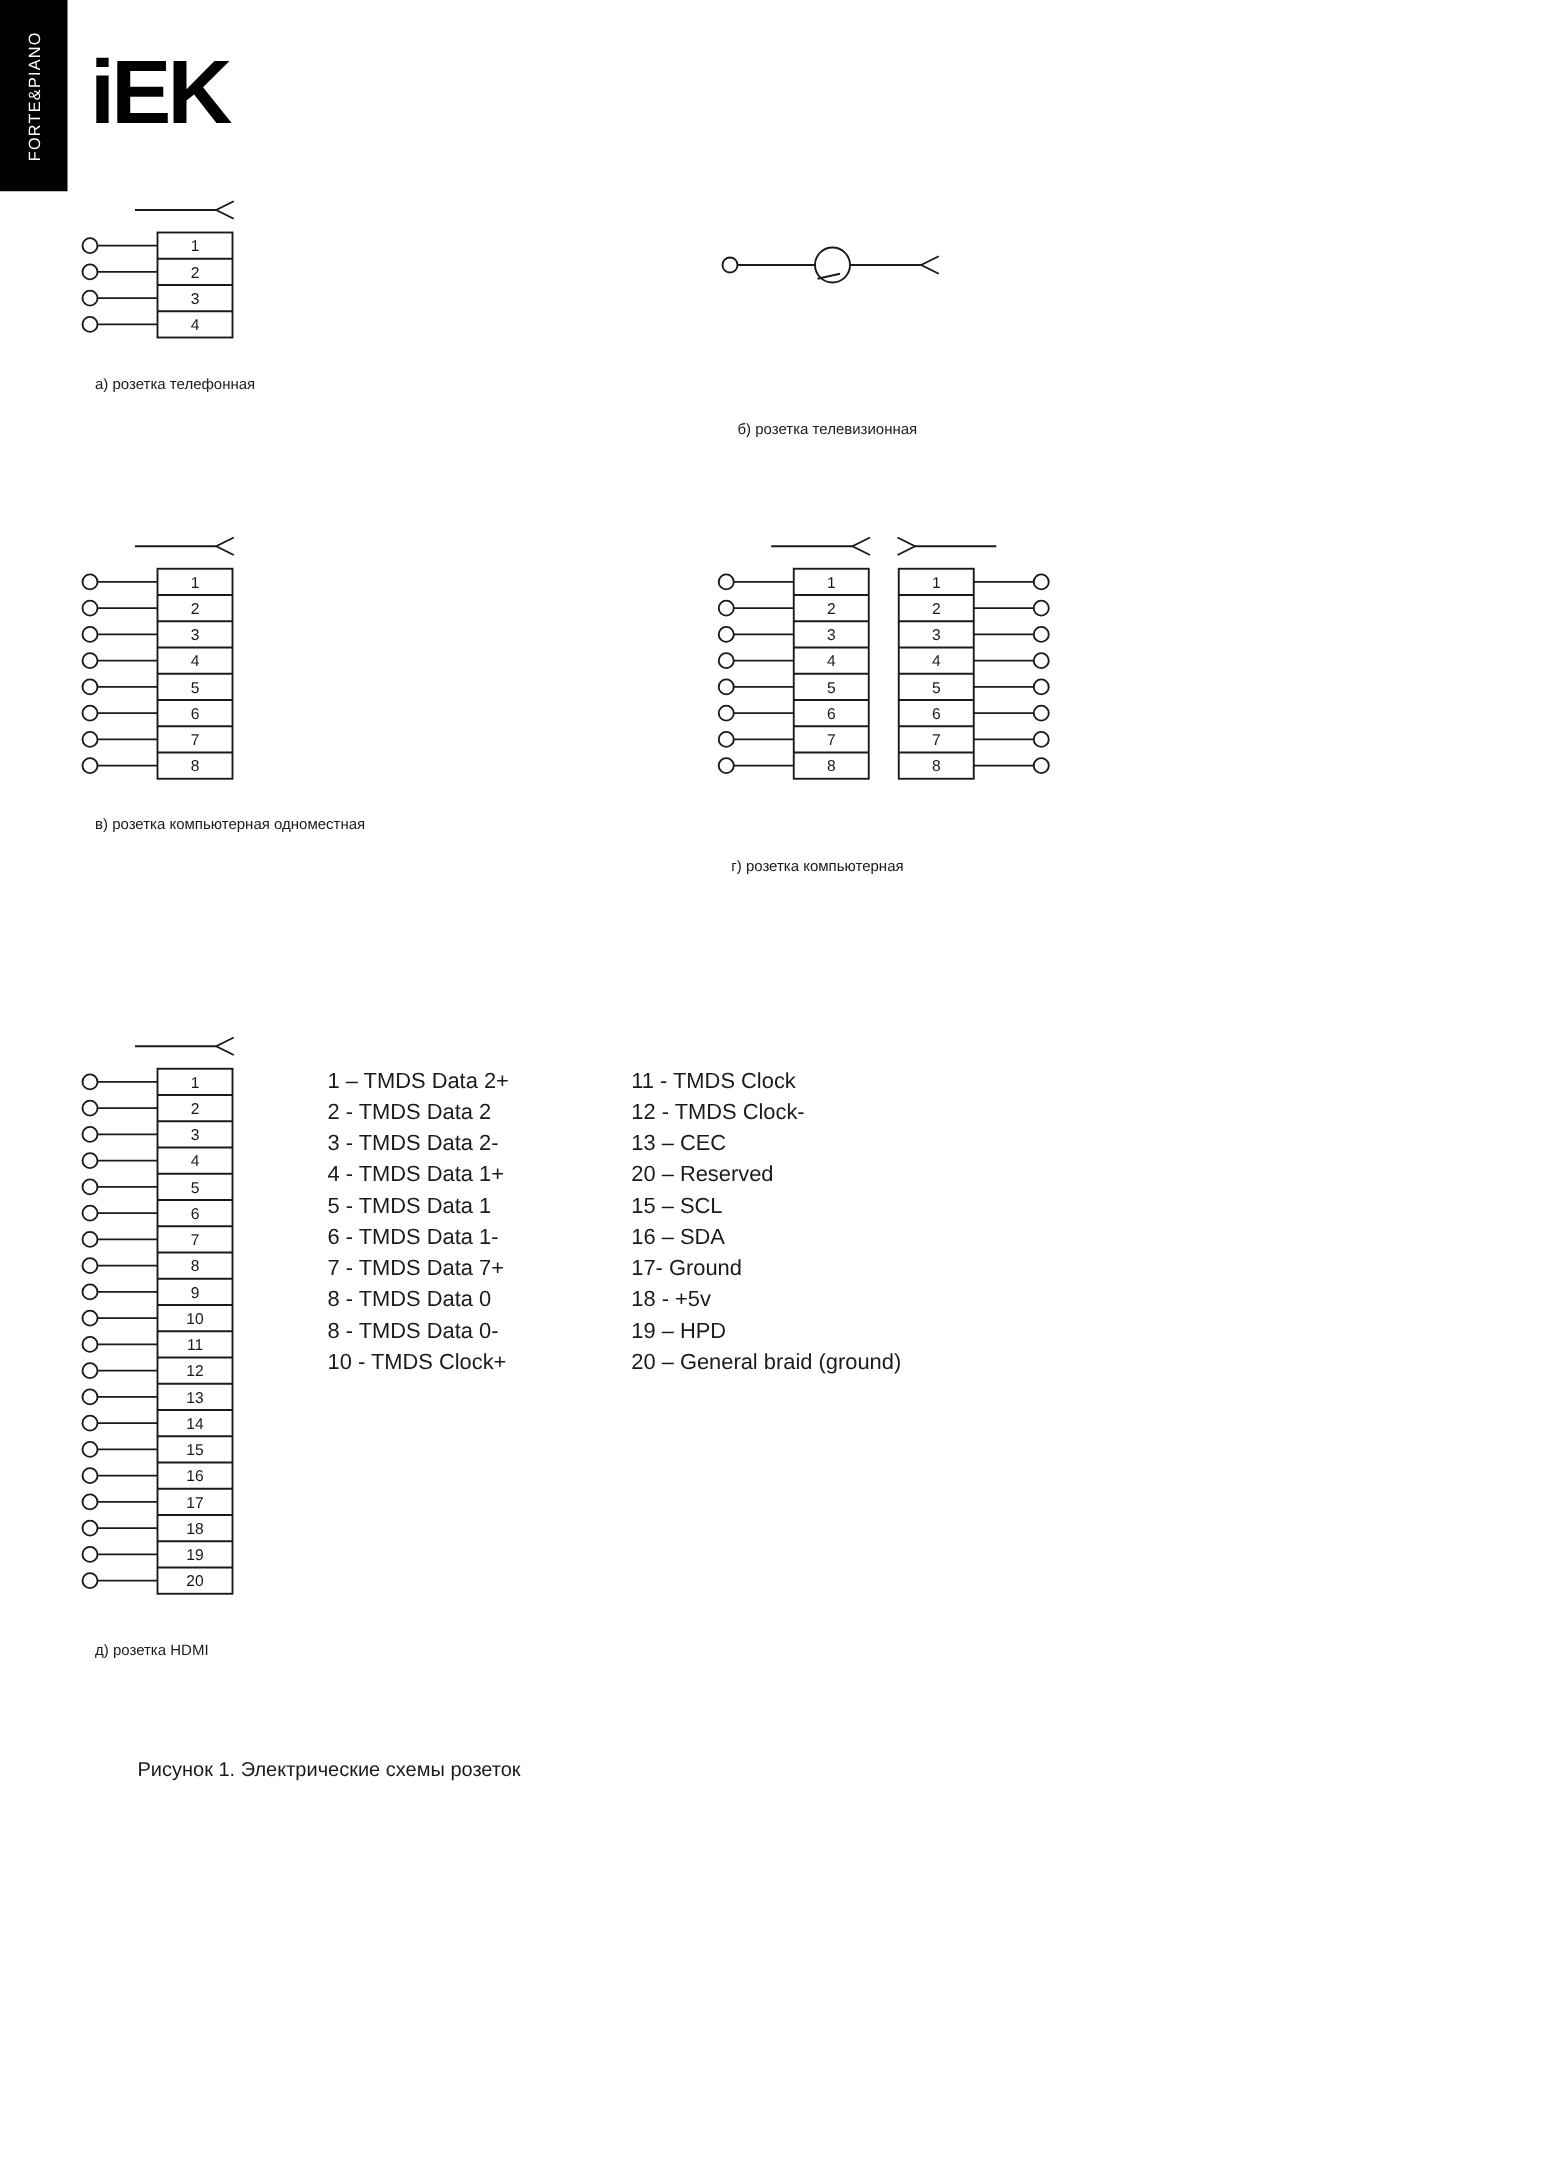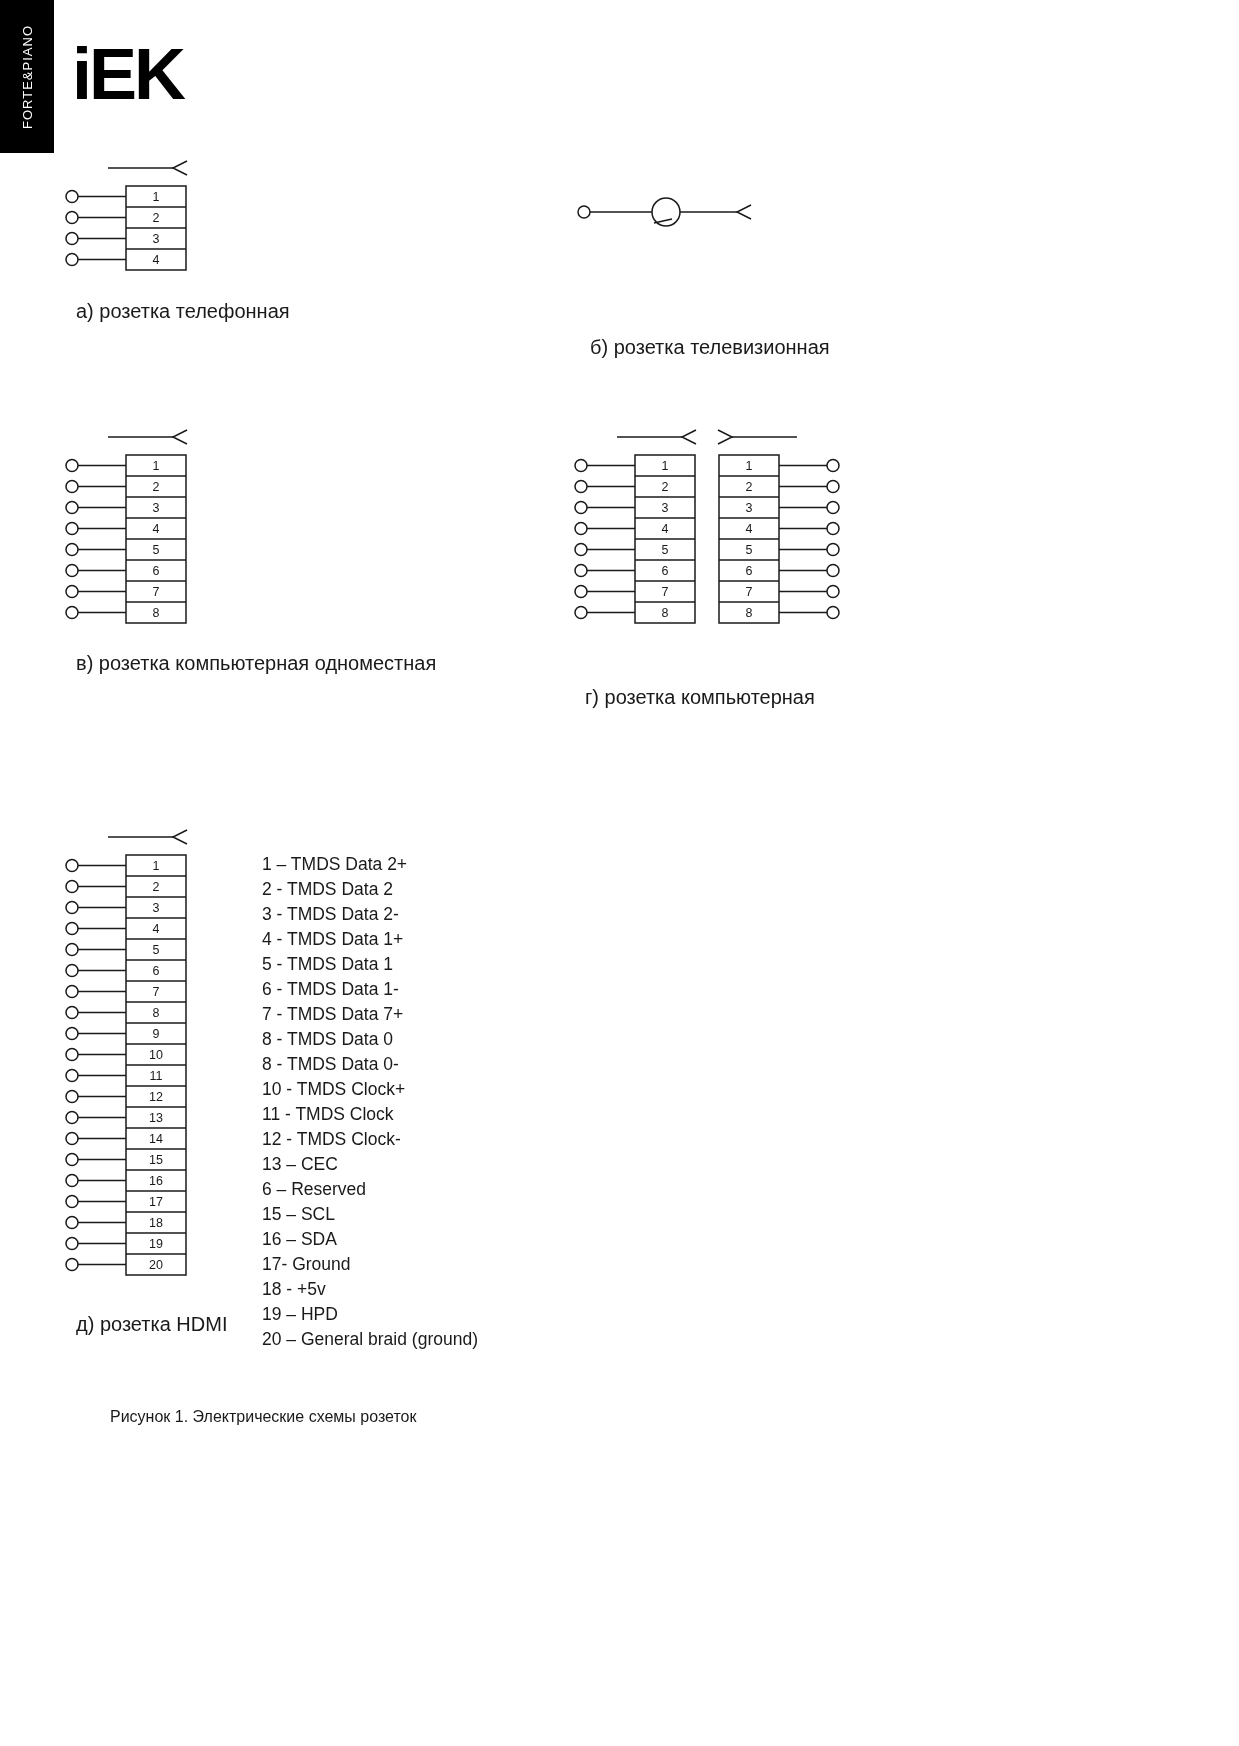--- a/index.html
+++ b/index.html
@@ -30,21 +30,21 @@
     font-size:72px;
     font-weight:900;
     letter-spacing:-3px;
     color:#000000;
     line-height:1;
   }
   .diag{position:absolute;}
   .diag.dual{display:flex;}
   .diag-label{
     position:absolute;
-    font-size:20px;
+    font-size:12px;
     color:#1a1a1a;
     white-space:nowrap;
   }
   .legend{
     position:absolute;
     display:flex;
   }
   .legend-col1{width:243px;}
   .legend-col2{width:300px;}
   .legend-item{
@@ -308,38 +308,38 @@
         <line x1="15" y1="397.5" x2="63" y2="397.5" stroke="#1a1a1a" stroke-width="1.5" fill="none"></line>
         <text x="93" y="402" text-anchor="middle" font-size="12.5" fill="#1a1a1a">18</text>
         <circle cx="9" cy="418.5" r="6" stroke="#1a1a1a" stroke-width="1.5" fill="none"></circle>
         <line x1="15" y1="418.5" x2="63" y2="418.5" stroke="#1a1a1a" stroke-width="1.5" fill="none"></line>
         <text x="93" y="423" text-anchor="middle" font-size="12.5" fill="#1a1a1a">19</text>
         <circle cx="9" cy="439.5" r="6" stroke="#1a1a1a" stroke-width="1.5" fill="none"></circle>
         <line x1="15" y1="439.5" x2="63" y2="439.5" stroke="#1a1a1a" stroke-width="1.5" fill="none"></line>
         <text x="93" y="444" text-anchor="middle" font-size="12.5" fill="#1a1a1a">20</text>
       </svg></div>
 
-  <div class="legend" style="left:262px;top:852px;flex-direction:column;">
+  <div class="legend" style="left:262px;top:852px;">
     <div class="legend-col1" id="legend-col1">
         <div class="legend-item">1 – TMDS Data 2+</div>
         <div class="legend-item">2 - TMDS Data 2</div>
         <div class="legend-item">3 - TMDS Data 2-</div>
         <div class="legend-item">4 - TMDS Data 1+</div>
         <div class="legend-item">5 - TMDS Data 1</div>
         <div class="legend-item">6 - TMDS Data 1-</div>
         <div class="legend-item">7 - TMDS Data 7+</div>
         <div class="legend-item">8 - TMDS Data 0</div>
         <div class="legend-item">8 - TMDS Data 0-</div>
         <div class="legend-item">10 - TMDS Clock+</div>
       </div>
     <div class="legend-col2" id="legend-col2">
         <div class="legend-item">11 - TMDS Clock</div>
         <div class="legend-item">12 - TMDS Clock-</div>
         <div class="legend-item">13 – CEC</div>
-        <div class="legend-item">6 – Reserved</div>
+        <div class="legend-item">20 – Reserved</div>
         <div class="legend-item">15 – SCL</div>
         <div class="legend-item">16 – SDA</div>
         <div class="legend-item">17- Ground</div>
         <div class="legend-item">18 - +5v</div>
         <div class="legend-item">19 – HPD</div>
         <div class="legend-item">20 – General braid (ground)</div>
       </div>
   </div>
 
   <div class="diag-label" style="left:76px;top:1313px;">д) розетка HDMI</div>

